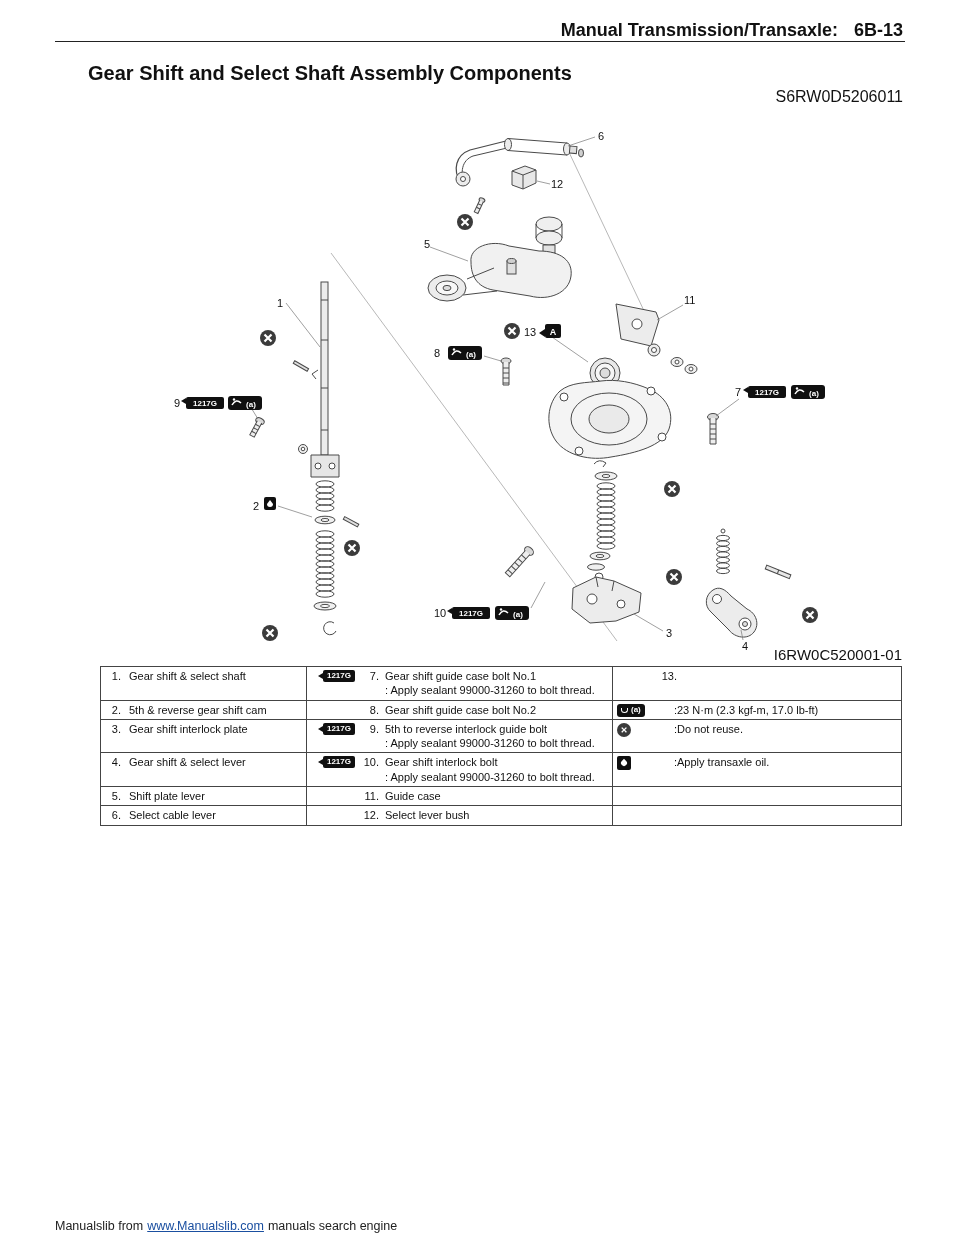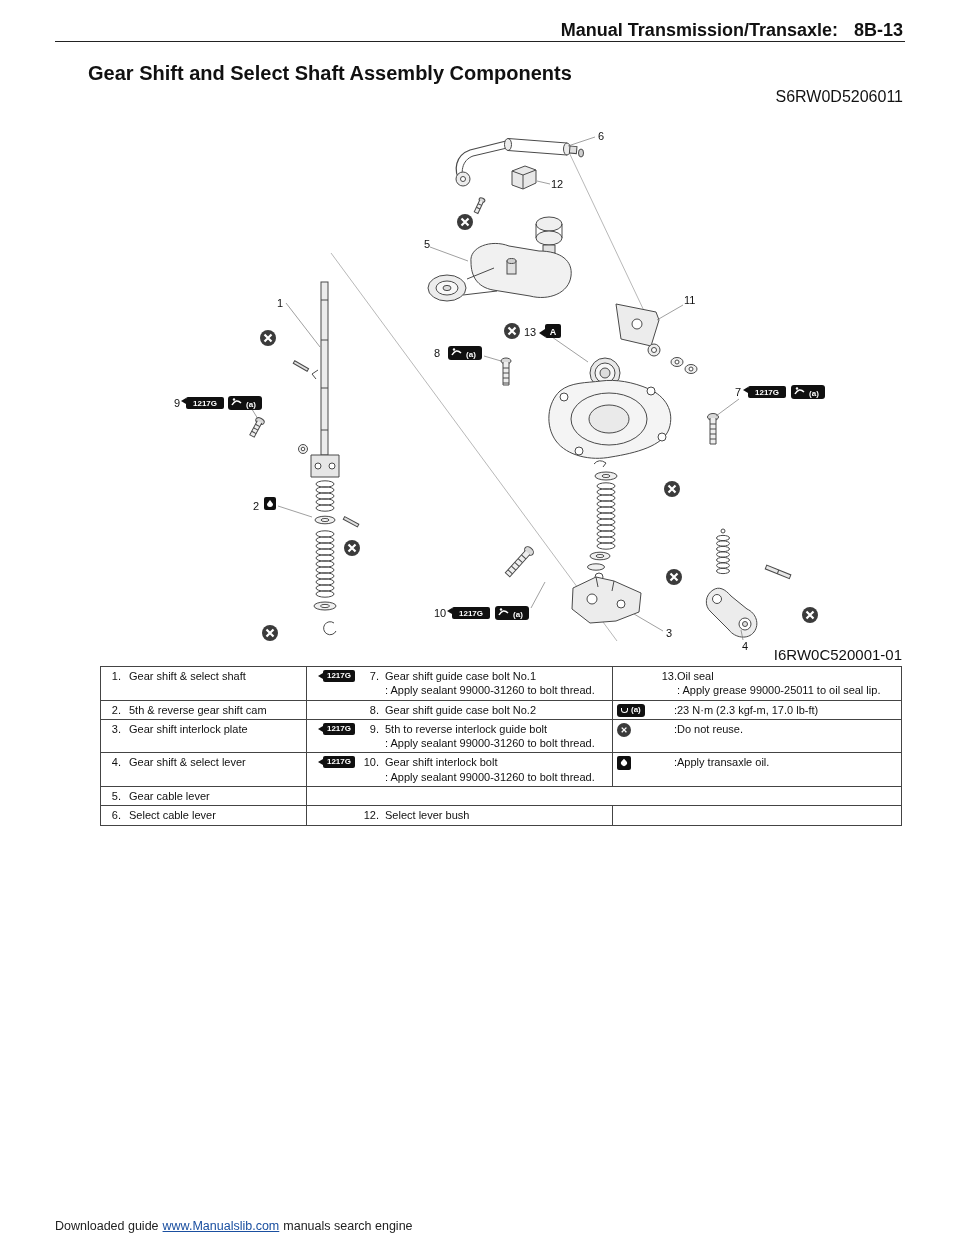--- a/index.html
+++ b/index.html
@@ -46,21 +46,21 @@
   .footer a{color:#1a4fa0;text-decoration:underline;cursor:pointer;margin-right:4px}
   .watermark{position:absolute;top:1200px;right:12px;font-size:30px;font-weight:bold;color:#9ea6ae;letter-spacing:.5px;text-shadow:1px 1px 0 #dfe3e6}
 </style>
 </head>
 <body>
 
 <div class="page">
 
   <div class="hdr">
     <span>Manual Transmission/Transaxle:</span>
-    <span>8B-13</span>
+    <span>6B-13</span>
   </div>
   <div class="hrule"></div>
 
   <div class="sec-title">Gear Shift and Select Shaft Assembly Components</div>
   <div class="ref-code">S6RW0D5206011</div>
 
   <svg class="diagram" viewBox="0 105 960 560">
     <defs>
       <ellipse id="loopA" rx="9" ry="3.2"></ellipse>
       <ellipse id="loopB" rx="6.5" ry="2.6"></ellipse>
@@ -359,24 +359,20 @@
           </span>
         <span class="num">7.</span>
         <span class="tb">
           <span class="line1">Gear shift guide case bolt No.1</span>
           <span class="line2">: Apply sealant 99000-31260 to bolt thread.</span>
         </span>
       </div>
       <div class="tc c3">
         <span class="islot3"></span>
         <span class="num">13.</span>
-        <span class="tb">
-          <span class="line1">Oil seal</span>
-          <span class="line2">: Apply grease 99000-25011 to oil seal lip.</span>
-        </span>
       </div>
     </div>
 
     <div class="trow">
       <div class="tc c1">
         <span class="num">2.</span>
         <span>5th &amp; reverse gear shift cam</span>
       </div>
       <div class="tc c2">
         <span class="islot"></span>
@@ -447,21 +443,26 @@
             </span>
           </span>
         <span class="num">:</span>
         <span class="tb"><span class="line1">Apply transaxle oil.</span></span>
       </div>
     </div>
 
     <div class="trow">
       <div class="tc c1">
         <span class="num">5.</span>
-        <span>Gear cable lever</span>
+        <span>Shift plate lever</span>
+      </div>
+      <div class="tc c2">
+        <span class="islot"></span>
+        <span class="num">11.</span>
+        <span class="tb"><span class="line1">Guide case</span></span>
       </div>
       <div class="tc c3">
           <span class="islot3"></span>
         </div>
     </div>
 
     <div class="trow">
       <div class="tc c1">
         <span class="num">6.</span>
         <span>Select cable lever</span>
@@ -472,17 +473,17 @@
         <span class="tb"><span class="line1">Select lever bush</span></span>
       </div>
       <div class="tc c3">
           <span class="islot3"></span>
         </div>
     </div>
 
   </div>
 
   <div class="footer">
-    <span>Downloaded guide</span><a>www.Manualslib.com</a><span>manuals search engine</span>
+    <span>Manualslib from</span><a>www.Manualslib.com</a><span>manuals search engine</span>
   </div>
 
 
 </div>
 
 </body></html>

